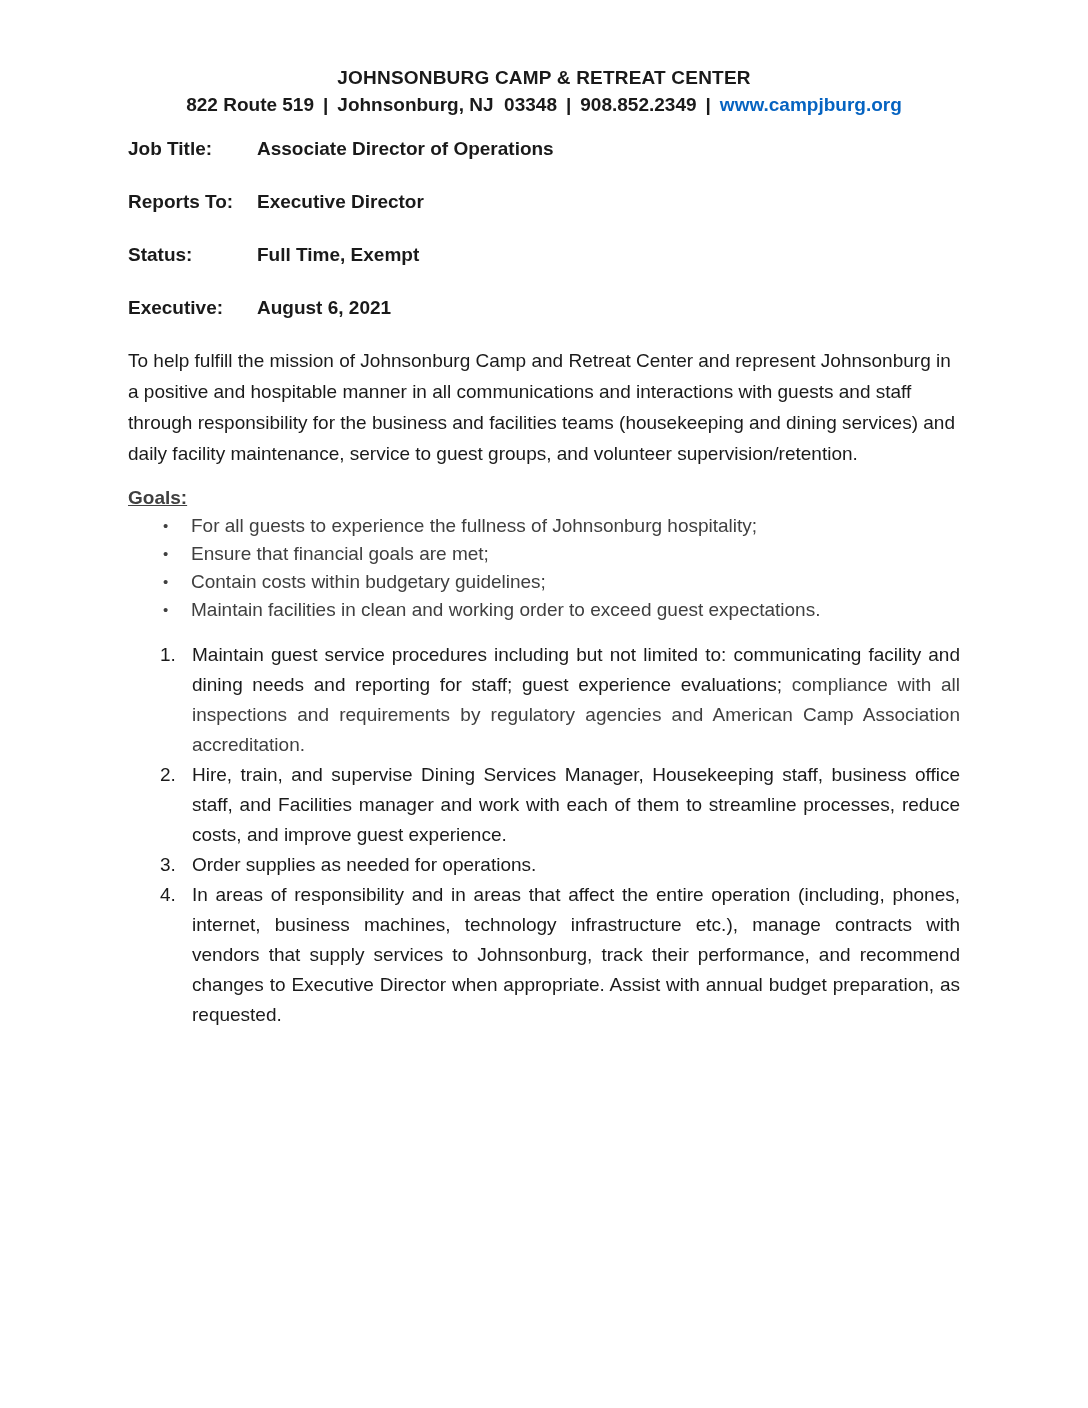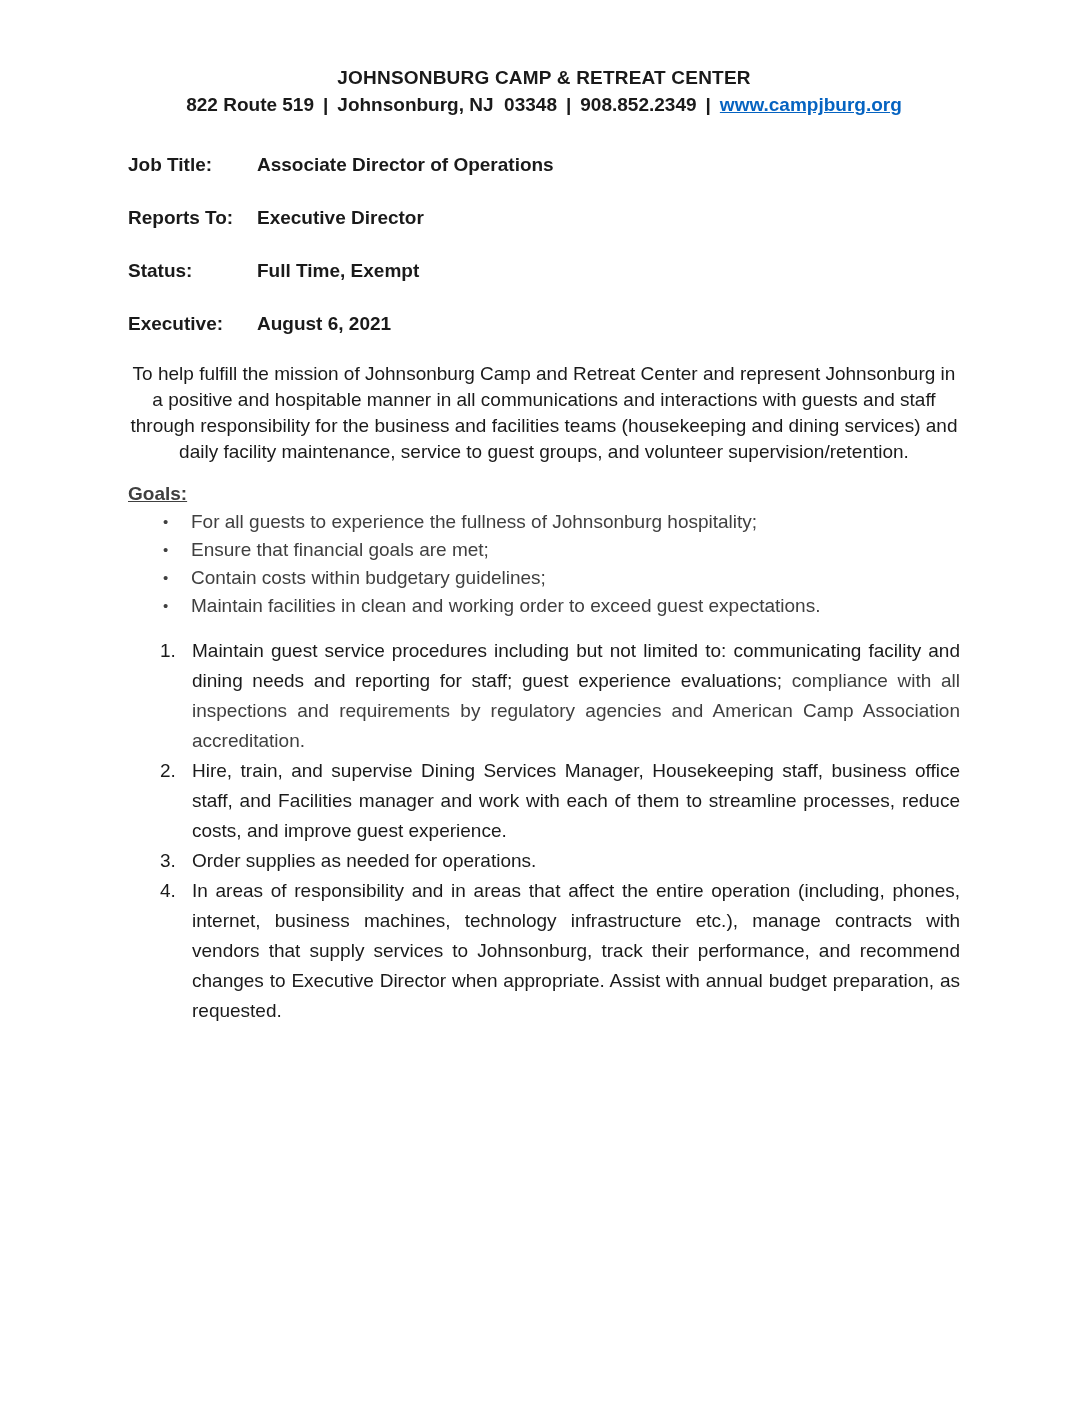--- a/index.html
+++ b/index.html
@@ -20,29 +20,29 @@
     font-family:"Liberation Sans","DejaVu Sans",sans-serif;
     font-size:19px;
     color:var(--text);
     overflow:hidden;
   }
   
   .doc-header{text-align:center;line-height:27px;font-weight:bold;}
   .doc-title{letter-spacing:.2px;}
   .contact-line{white-space:pre-wrap;}
   .sep{margin:0 9px;}
-  .website-link{color:var(--link);text-decoration:underline;cursor:pointer;}
+  .website-link{color:var(--link);cursor:pointer;}
   
-  .meta-block{margin-top:31px;}
+  .meta-block{margin-top:15px;}
   .meta-row{line-height:31px;margin-bottom:22px;font-weight:bold;}
   .meta-label{display:inline-block;width:129px;}
   .meta-value{white-space:pre-wrap;}
   
   .scope-heading{font-weight:bold;line-height:31px;margin-top:20px;}
-  .scope-paragraph{line-height:26px;margin-top:15px;text-align:center;}
+  .scope-paragraph{line-height:31px;margin-top:15px;text-align:left;}
   
   .goals-heading{font-weight:bold;line-height:28px;margin-top:15px;color:var(--muted);text-decoration:underline;}
   .goals-list{margin:0;padding:0;list-style:none;color:var(--muted);}
   .goal-item{line-height:28px;display:flex;}
   .goal-bullet{flex:none;width:28px;margin-left:35px;text-align:left;font-size:15px;}
   .goal-text{flex:1;}
   
   .resp-heading{font-weight:bold;line-height:31px;margin-top:22px;}
   .resp-list{margin:16px 0 0 0;padding:0;list-style:none;}
   .resp-item{line-height:30px;display:flex;}

